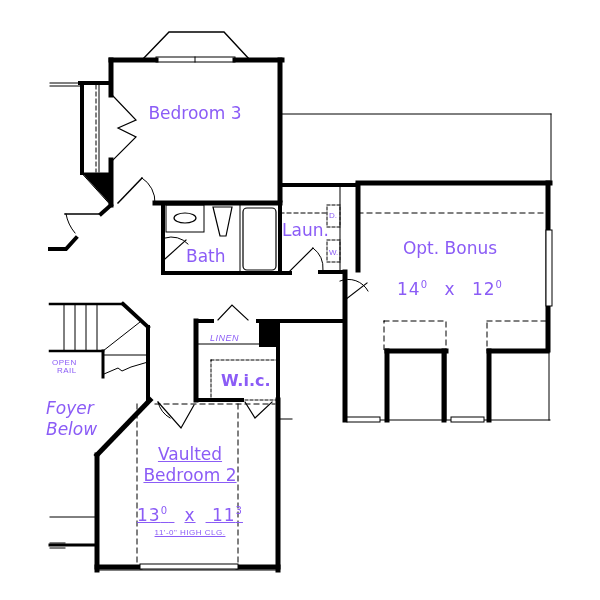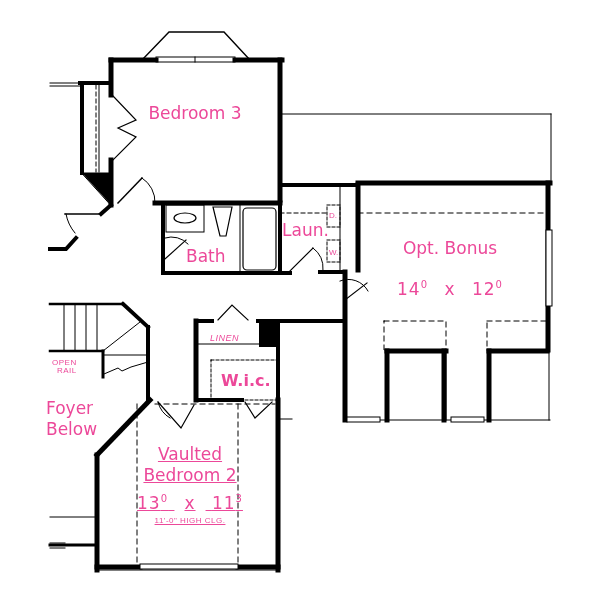--- a/index.html
+++ b/index.html
@@ -1,18 +1,18 @@
 <!DOCTYPE html>
 <html><head>
 <meta charset="utf-8">
 <style>
   html,body{margin:0;padding:0;background:#ffffff;}
   body{width:600px;height:600px;overflow:hidden;position:relative;font-family:"Liberation Sans",sans-serif;color:#000;}
   #plan{position:absolute;left:0;top:0;width:600px;height:600px;}
-  .lbl{position:absolute;text-align:center;white-space:nowrap;line-height:1.05;color:#ec4899;}
+  .lbl{position:absolute;text-align:center;white-space:nowrap;line-height:1.05;color:#8b5cf6;}
   .room-name{font-size:17px;font-family:"DejaVu Sans","Liberation Sans",sans-serif;}
   .dim{font-size:17px;font-family:"DejaVu Sans","Liberation Sans",sans-serif;letter-spacing:1px;}
   .dim sup{font-size:10px;vertical-align:7px;}
   .small{font-size:9px;font-family:"Liberation Sans",sans-serif;letter-spacing:0.5px;}
   .tiny{font-size:8px;font-family:"Liberation Sans",sans-serif;}
 </style>
 </head>
 <body>
 
 <svg id="plan" viewBox="0 0 600 600" xmlns="http://www.w3.org/2000/svg">
@@ -178,27 +178,27 @@
 
 <div class="lbl small" style="left:210px;top:334px;font-style:italic;">LINEN</div>
 
 <div class="lbl room-name" style="left:221px;top:373px;font-weight:bold;font-size:16px;">W.i.c.</div>
 
 <div class="lbl small" style="left:52px;top:359px;font-size:8px;text-align:right;">
   <div>OPEN</div>
   <div>RAIL</div>
 </div>
 
-<div class="lbl room-name" style="left:46px;top:398px;text-align:left;line-height:1.25;">
+<div class="lbl room-name" style="left:46px;top:398px;text-align:left;line-height:1.25;font-style:italic;">
   <div>Foyer</div>
   <div>Below</div>
 </div>
 
 <div class="lbl" style="left:130px;top:446px;width:120px;text-decoration:underline;">
   <div class="room-name">Vaulted</div>
   <div class="room-name" style="margin-top:3px;text-align:center;">Bedroom 2</div>
-  <div class="dim" style="margin-top:9px;">
+  <div class="dim" style="margin-top:21px;">
     <span>13</span><sup>0</sup>
     <span style="margin:0 10px;">x</span>
     <span>11</span><sup>3</sup>
   </div>
   <div class="small" style="margin-top:4px;font-size:8px;">11'-0" HIGH CLG.</div>
 </div>
 
 </body></html>

